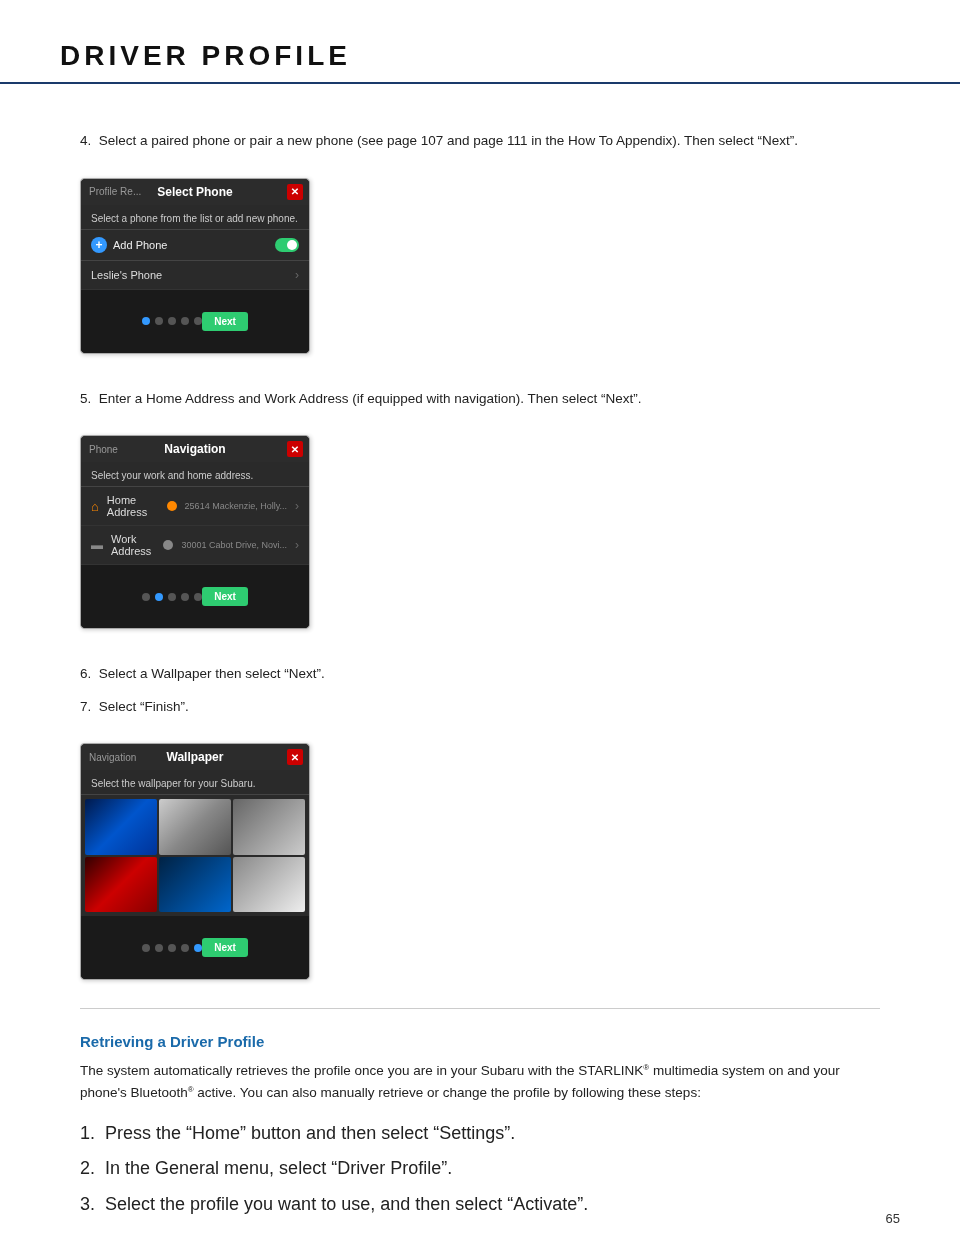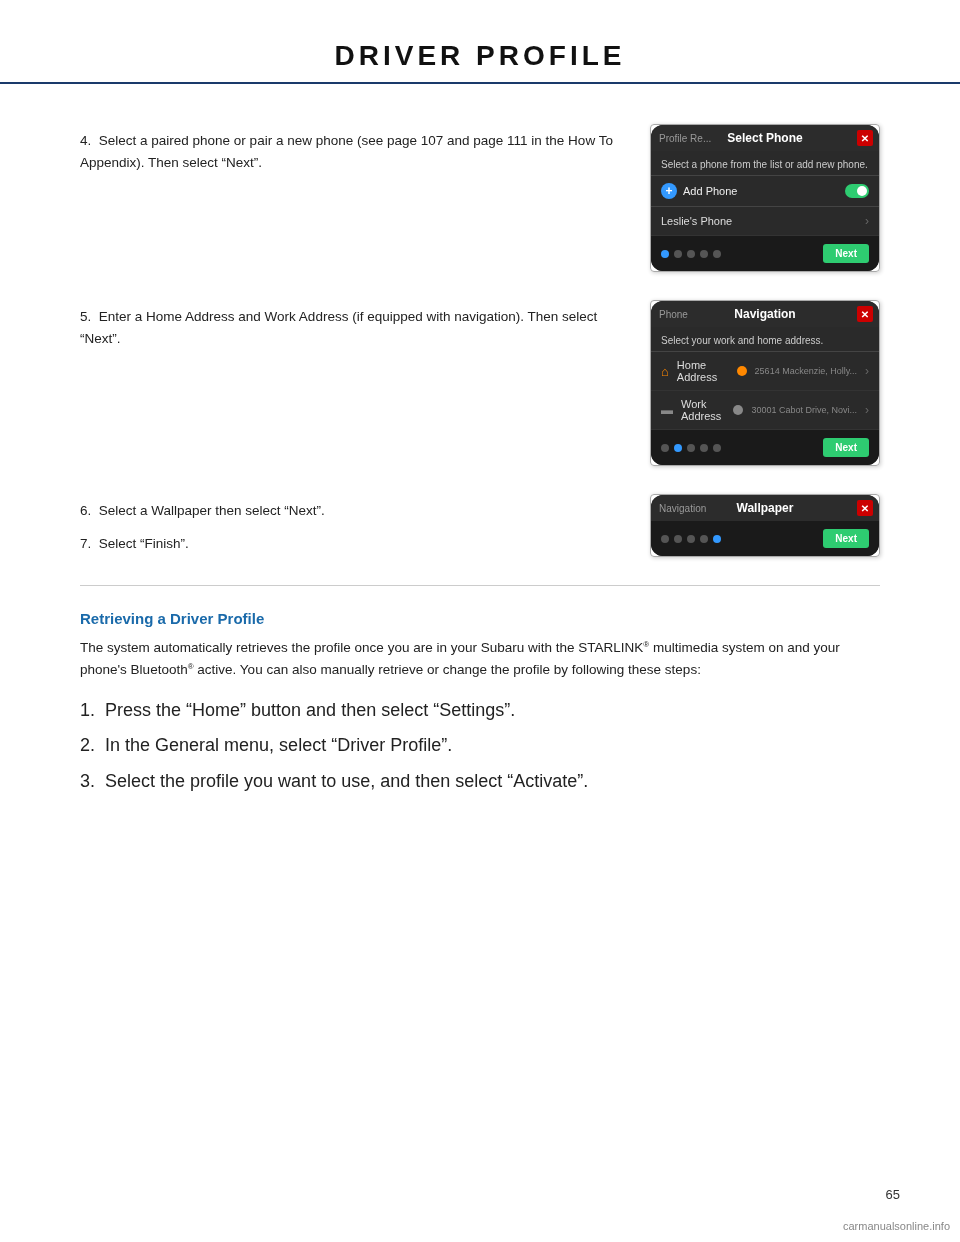--- a/index.html
+++ b/index.html
@@ -8,39 +8,40 @@
       width: 960px;
       min-height: 1242px;
       background: #ffffff;
       font-family: Arial, Helvetica, sans-serif;
       font-size: 14px;
       color: #222;
       position: relative;
     }
 
     .page-header {
-      text-align: center;
+      text-align: left;
       padding: 40px 60px 10px 60px;
       border-bottom: 2px solid #1a3a6b;
       margin-bottom: 30px;
     }
 
     .page-title {
       font-size: 28px;
       font-weight: bold;
       letter-spacing: 4px;
       color: #111;
     }
 
     .content-area {
       padding: 10px 80px 40px 80px;
     }
 
     .step-block {
       display: flex;
+      flex-direction: column;
       margin-bottom: 28px;
       align-items: flex-start;
       gap: 26px;
     }
 
     .step-text {
       flex: 1;
       padding-top: 6px;
       font-size: 13.5px;
       line-height: 1.6;
@@ -53,21 +54,21 @@
       border: 1px solid #aaa;
       border-radius: 4px;
       overflow: hidden;
       box-shadow: 1px 1px 4px rgba(0,0,0,0.2);
     }
 
     
     .screen {
       width: 228px;
       background: #1a1a1a;
-      border-radius: 12px;
+      border-radius: 4px;
       overflow: hidden;
       font-family: Arial, sans-serif;
     }
 
     .screen-header {
       display: flex;
       align-items: center;
       justify-content: center;
       background: #2c2c2c;
       padding: 6px 8px;
@@ -183,22 +184,22 @@
       top: 2px;
       width: 10px;
       height: 10px;
       background: #fff;
       border-radius: 50%;
     }
 
     .screen-footer {
       display: flex;
       align-items: center;
-      justify-content: space-between;
-      padding: 8px 10px;
+      justify-content: center;
+      padding: 22px 10px;
       background: #1a1a1a;
     }
 
     .dot-indicators {
       display: flex;
       gap: 5px;
     }
 
     .dot {
       width: 8px;
@@ -408,20 +409,31 @@
         <span>7.&nbsp;&nbsp;</span><span>Select “Finish”.</span>
       </div>
     </div>
     <div class="step-image">
       <div class="screen">
         <div class="screen-header">
           <span class="screen-header-left">Navigation</span>
           <span class="screen-header-title">Wallpaper</span>
           <div class="screen-header-close">✕</div>
         </div>
+        <div class="screen-body">
+          <div class="screen-subtitle">Select the wallpaper for your Subaru.</div>
+          <div class="wallpaper-grid">
+            <div class="wp-thumb blue1"></div>
+            <div class="wp-thumb wolf"></div>
+            <div class="wp-thumb stone"></div>
+            <div class="wp-thumb red"></div>
+            <div class="wp-thumb blue2"></div>
+            <div class="wp-thumb silver"></div>
+          </div>
+        </div>
         <div class="screen-footer">
           <div class="dot-indicators">
             <div class="dot"></div>
             <div class="dot"></div>
             <div class="dot"></div>
             <div class="dot"></div>
             <div class="dot active"></div>
           </div>
           <div class="next-btn" style="background:#2ecc71;">Next</div>
         </div>

